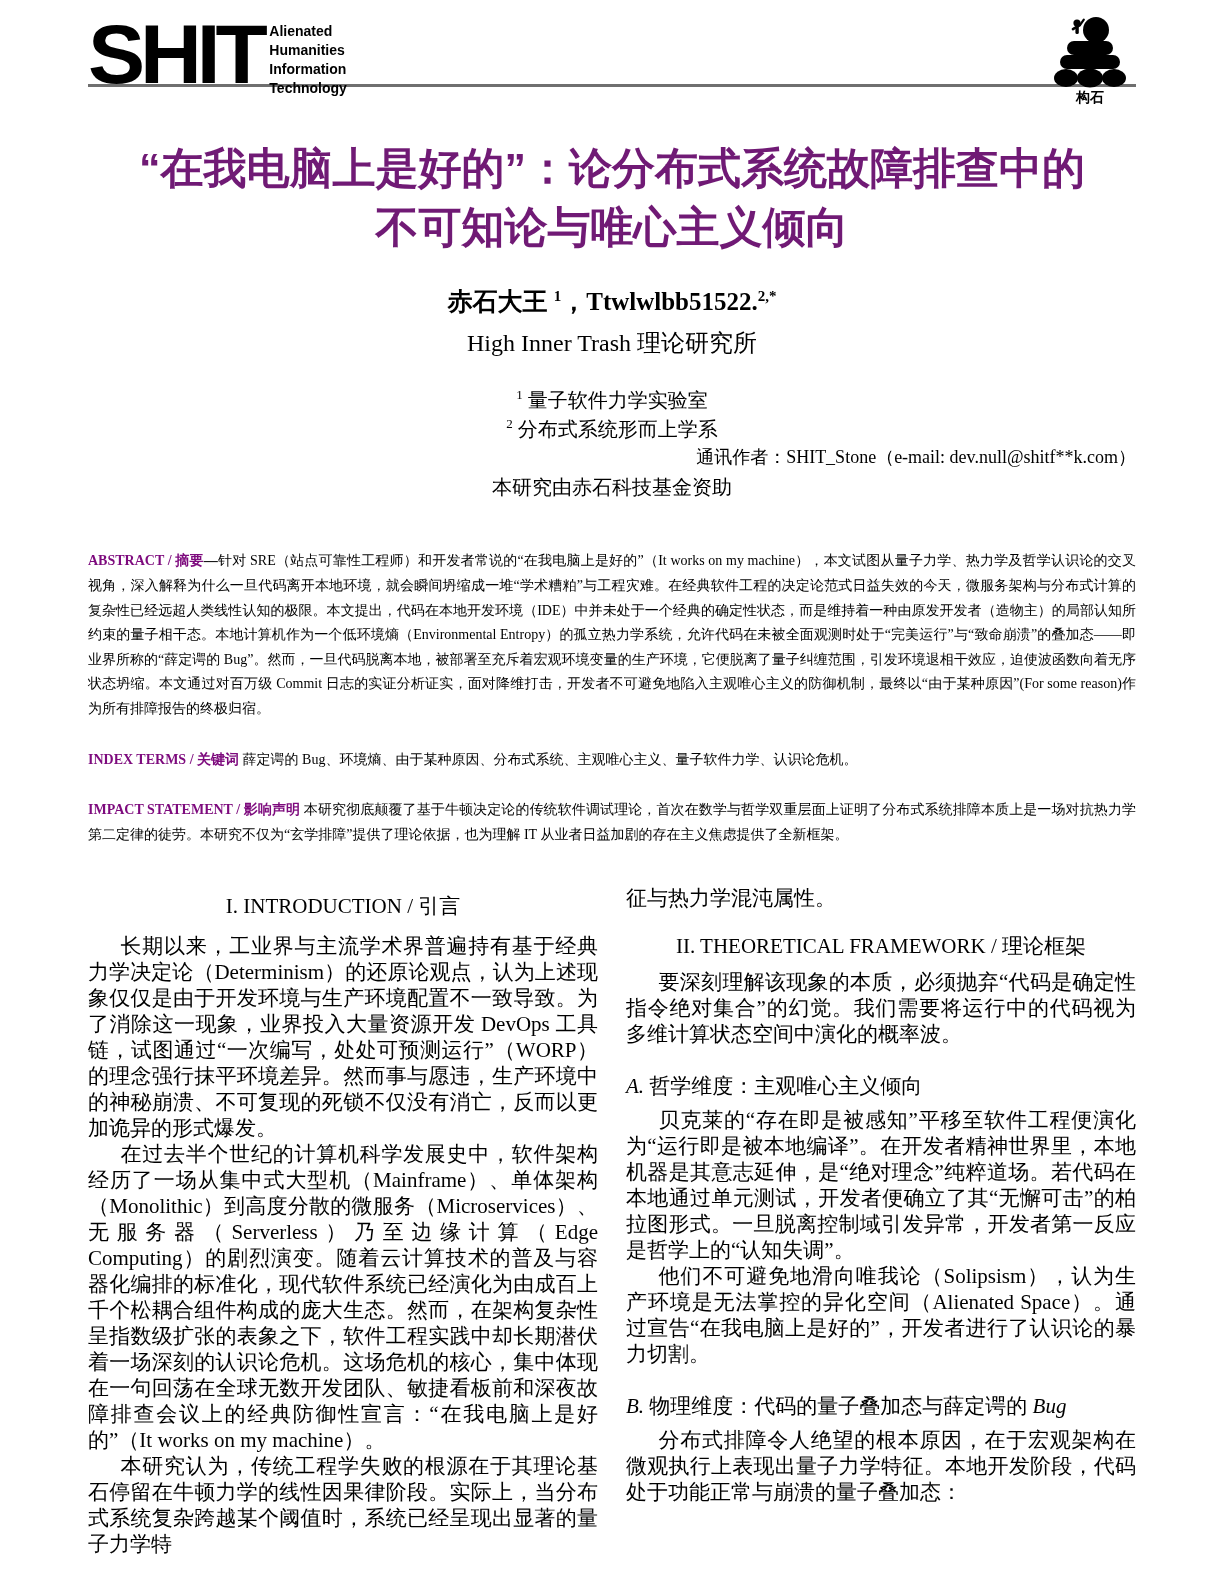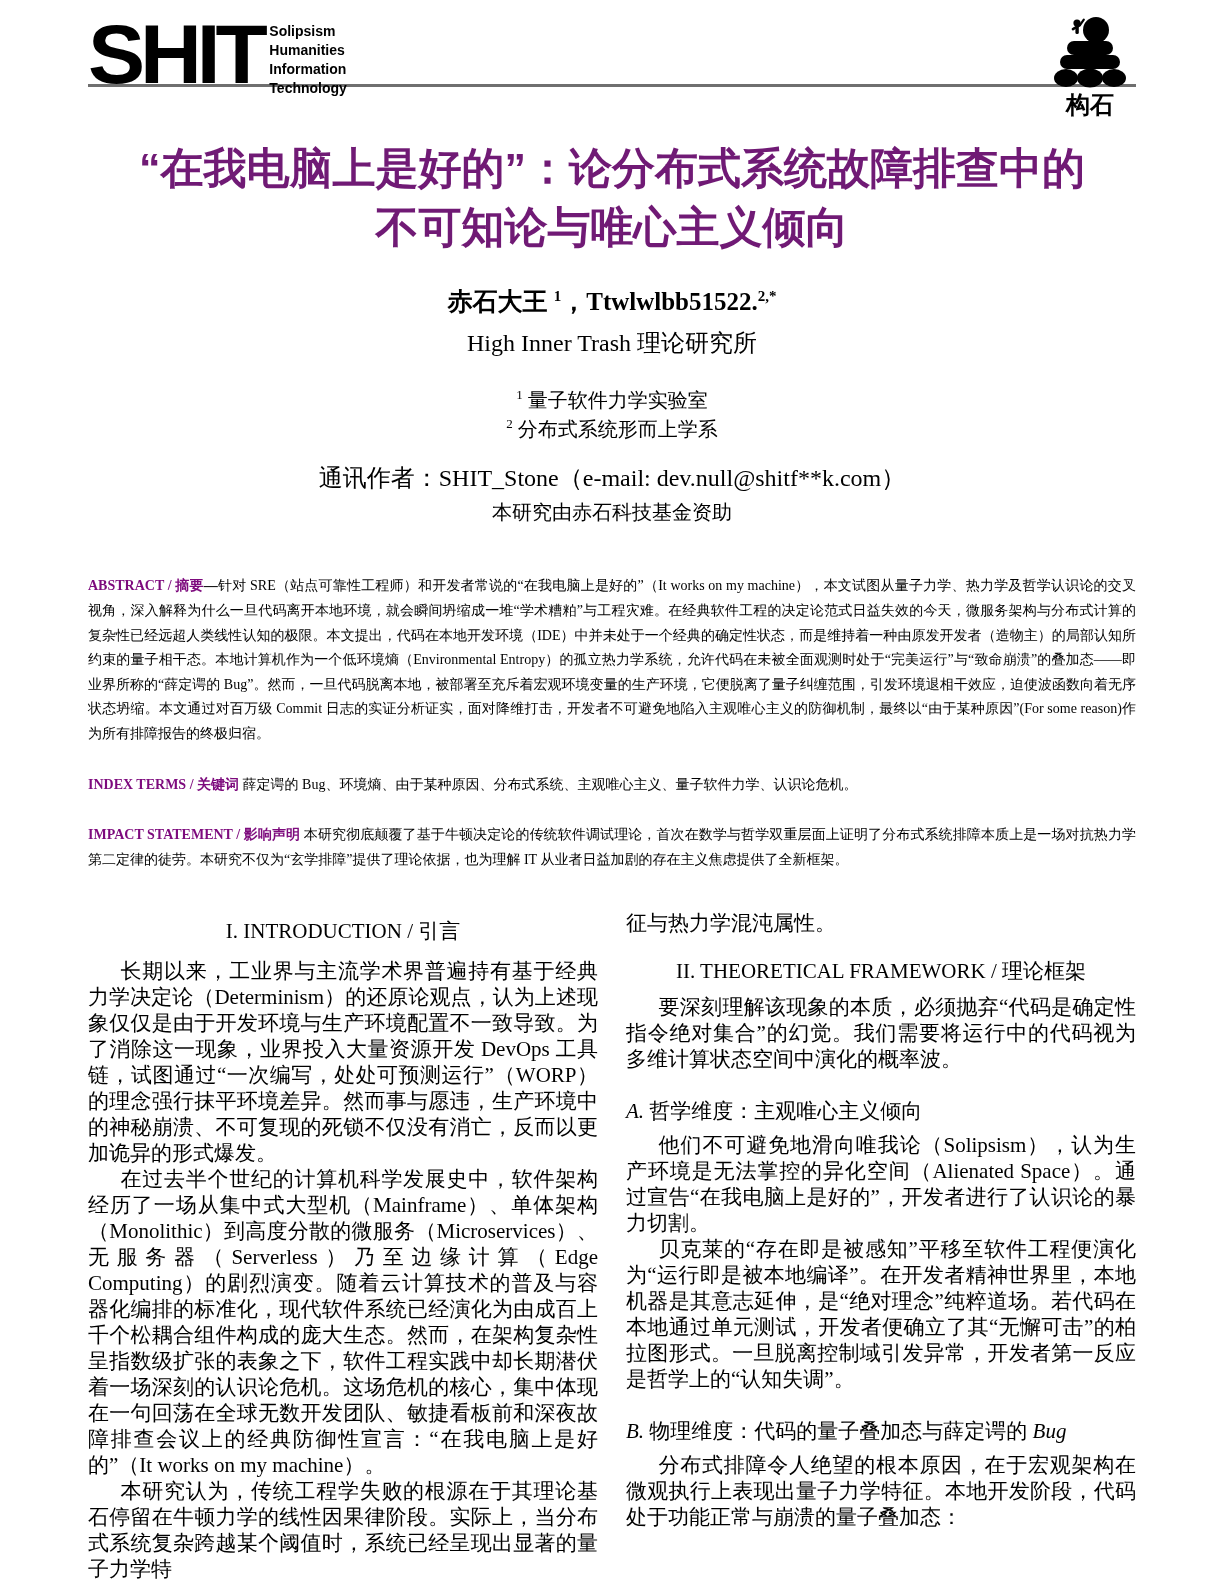--- a/index.html
+++ b/index.html
@@ -17,35 +17,35 @@
   .header { display: flex; justify-content: space-between; align-items: flex-start; padding-top: 14px; height: 84px; }
   .logo-block { display: flex; align-items: flex-start; gap: 10px; }
   .logo-shit {
     font-family: "Liberation Sans", "DejaVu Sans", sans-serif;
     font-weight: bold; font-size: 84px; line-height: 80px; letter-spacing: -5px;
     transform: scaleX(1.02); transform-origin: left top;
   }
   .logo-sub { padding-top: 8px; font-family: "Liberation Sans", "DejaVu Sans", sans-serif; font-weight: bold; font-size: 14px; line-height: 19px; }
   .stone-logo { width: 92px; text-align: center; padding-top: 2px; }
   .stone-logo svg { display: block; margin: 0 auto; }
-  .stone-label { font-family: "Liberation Sans", "DejaVu Sans", sans-serif; font-weight: bold; font-size: 24px; margin-top: 1px; }
+  .stone-label { font-family: "Liberation Sans", "DejaVu Sans", sans-serif; font-weight: bold; font-size: 14px; margin-top: 1px; }
   .rule { border: none; border-top: 3px solid #6f6f6f; margin: 0; }
 
   
   .paper-title {
     margin-top: 52px; text-align: center; color: #701a75;
     font-family: "Liberation Sans", "DejaVu Sans", sans-serif;
     font-weight: bold; font-size: 43px; line-height: 59px;
   }
   .authors { margin-top: 28px; text-align: center; font-size: 25px; font-weight: bold; font-family: Liberation Serif, serif; }
   .authors sup { font-size: 15px; font-weight: bold; }
   .affiliation { margin-top: 9px; text-align: center; font-size: 24px; }
   .footnotes { margin-top: 24px; text-align: center; font-size: 20px; line-height: 24px; }
   .footnotes sup { font-size: 13px; }
-  .correspondence { margin-top: 22px; text-align: center; font-size: 24px; }
+  .correspondence { margin-top: 5px; text-align: right; font-size: 18px; }
   .funding { margin-top: 5px; text-align: center; font-size: 20px; }
 
   
   .meta-para { text-align: justify; font-size: 14px; line-height: 24.6px; }
   .abstract { margin-top: 48px; }
   .index-terms { margin-top: 27px; }
   .impact { margin-top: 25px; }
   .meta-label { color: #7d0a7d; font-weight: bold; }
   .meta-dash { font-weight: bold; }
 
@@ -62,21 +62,21 @@
 </head>
 <body>
 
 <div class="page">
   <div class="content">
 
     <div class="header">
       <div class="logo-block">
         <div class="logo-shit">SHIT</div>
         <div class="logo-sub">
-          <div>Solipsism</div>
+          <div>Alienated</div>
           <div>Humanities</div>
           <div>Information</div>
           <div>Technology</div>
         </div>
       </div>
       <div class="stone-logo">
         <span>
           <svg width="74" height="72" viewBox="0 0 74 72">
             <g fill="#000">
 
@@ -142,22 +142,22 @@
       </div>
 
       <div class="col">
         <p class="no-indent">征与热力学混沌属性。</p>
         <h2 class="sec-heading sec-heading-2">II. THEORETICAL FRAMEWORK / 理论框架</h2>
         <p>要深刻理解该现象的本质，必须抛弃“代码是确定性指令绝对集合”的幻觉。我们需要将运行中的代码视为多维计算状态空间中演化的概率波。</p>
 
         <h3 class="sub-heading">
           <span class="lat">A.</span><span> 哲学维度：主观唯心主义倾向</span>
         </h3>
+        <p>贝克莱的“存在即是被感知”平移至软件工程便演化为“运行即是被本地编译”。在开发者精神世界里，本地机器是其意志延伸，是“绝对理念”纯粹道场。若代码在本地通过单元测试，开发者便确立了其“无懈可击”的柏拉图形式。一旦脱离控制域引发异常，开发者第一反应是哲学上的“认知失调”。</p>
         <p>他们不可避免地滑向唯我论（Solipsism），认为生产环境是无法掌控的异化空间（Alienated Space）。通过宣告“在我电脑上是好的”，开发者进行了认识论的暴力切割。</p>
-        <p>贝克莱的“存在即是被感知”平移至软件工程便演化为“运行即是被本地编译”。在开发者精神世界里，本地机器是其意志延伸，是“绝对理念”纯粹道场。若代码在本地通过单元测试，开发者便确立了其“无懈可击”的柏拉图形式。一旦脱离控制域引发异常，开发者第一反应是哲学上的“认知失调”。</p>
 
         <h3 class="sub-heading">
           <span class="lat">B.</span><span> 物理维度：代码的量子叠加态与薛定谔的 </span><span class="lat">Bug</span>
         </h3>
         <p>分布式排障令人绝望的根本原因，在于宏观架构在微观执行上表现出量子力学特征。本地开发阶段，代码处于功能正常与崩溃的量子叠加态：</p>
       </div>
 
     </div>
   </div>
 </div>

